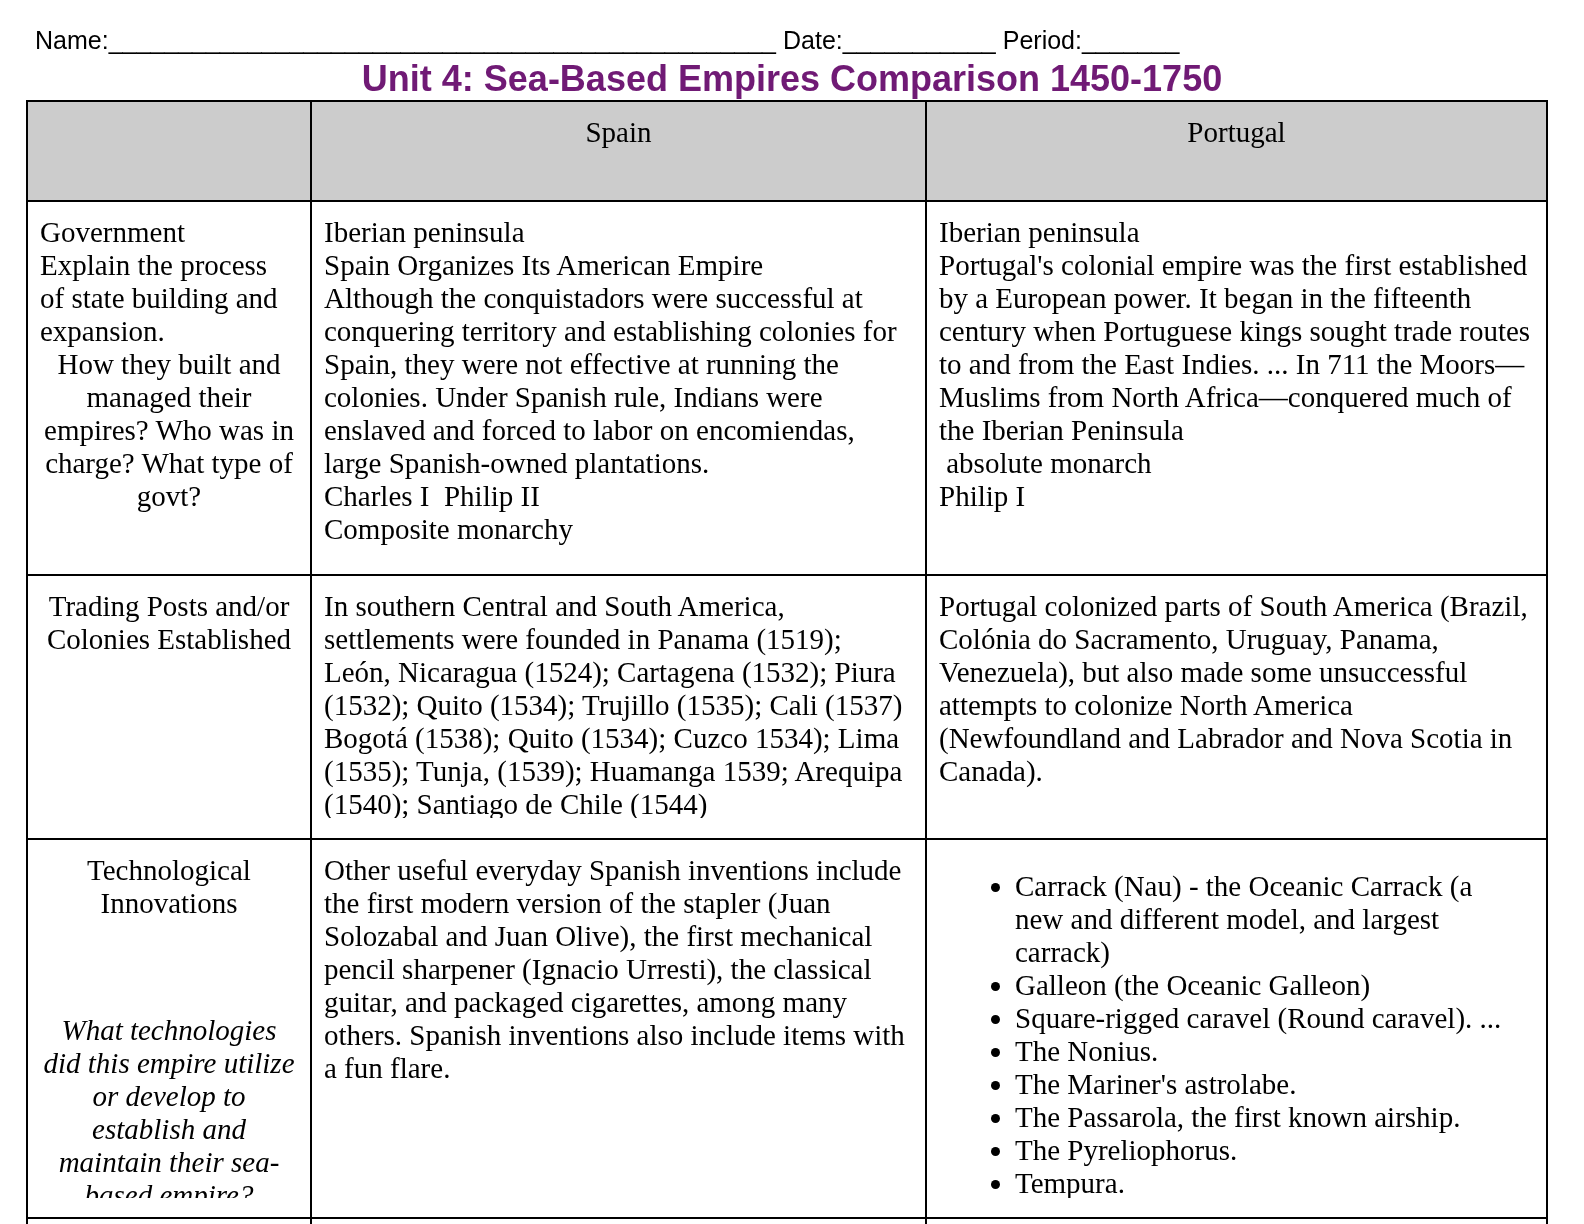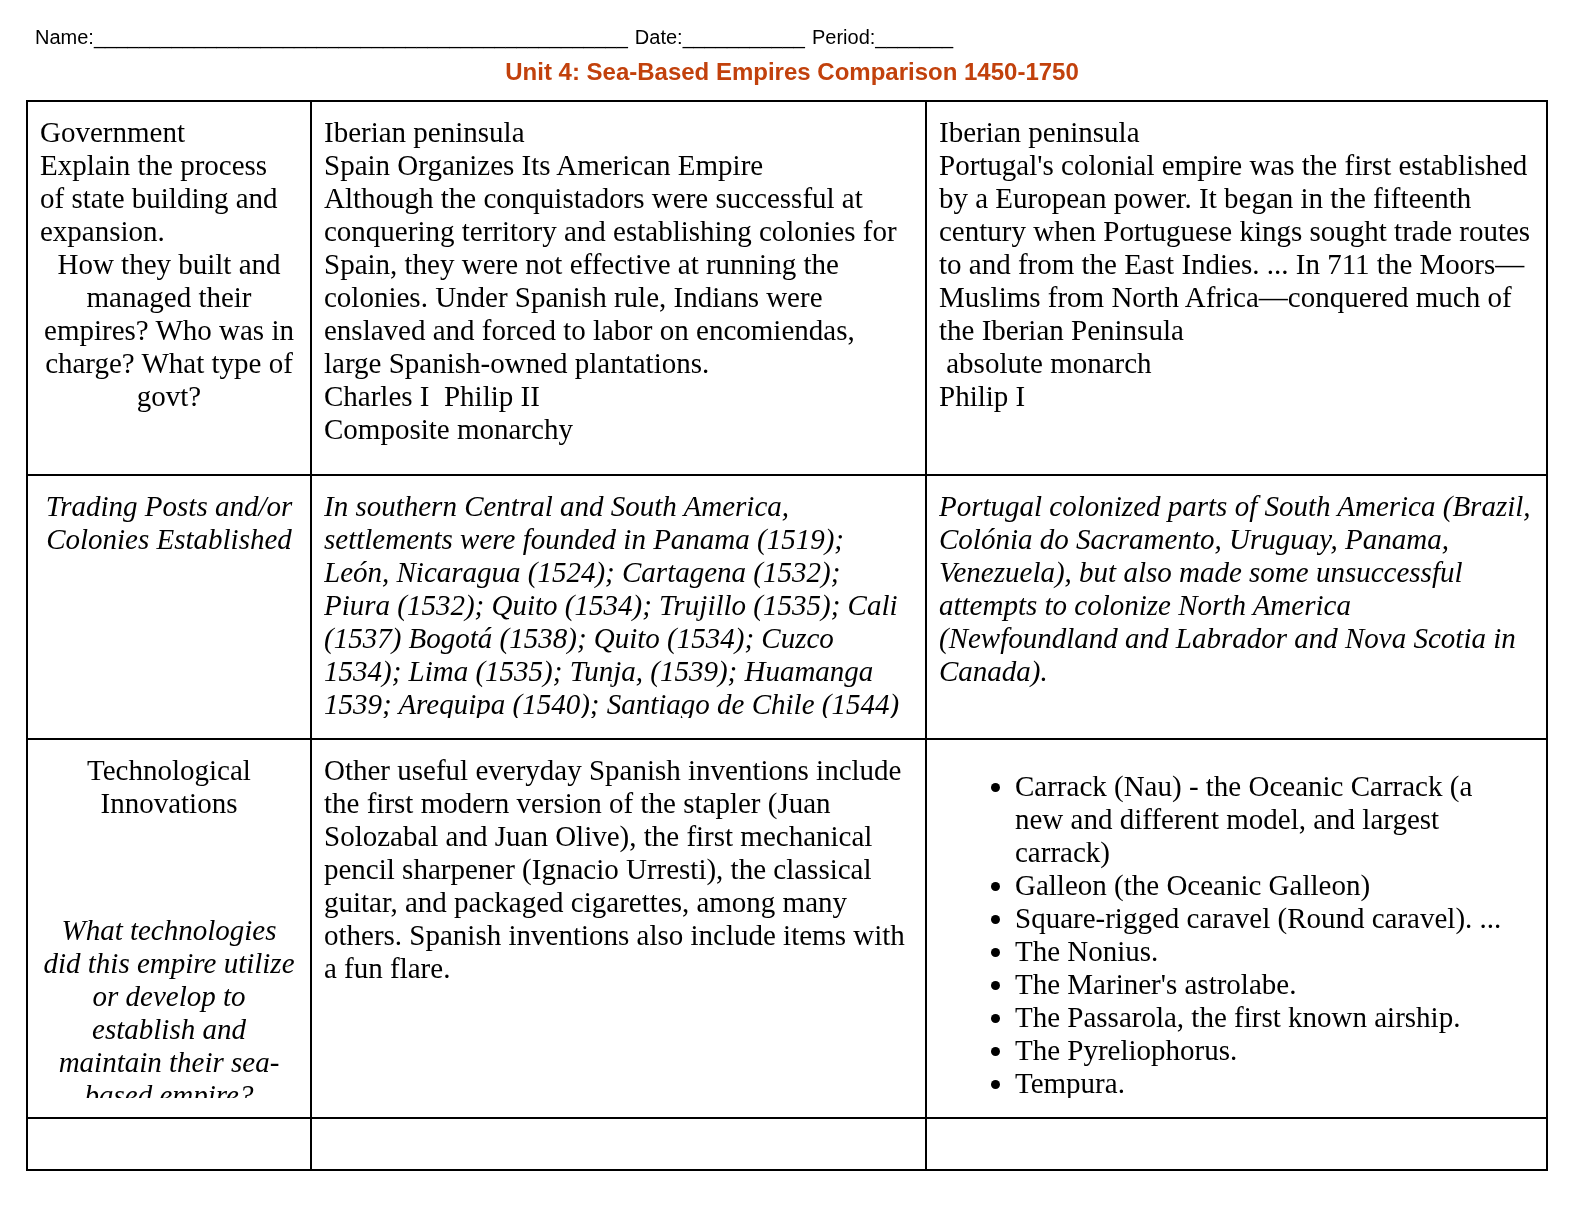--- a/index.html
+++ b/index.html
@@ -1,49 +1,49 @@
 <!DOCTYPE html>
 <html><head>
 <meta charset="utf-8">
 <style>
   html,body{margin:0;padding:0;background:#ffffff;}
   .page{position:relative;width:1584px;height:1224px;background:#ffffff;color:#000000;overflow:hidden;}
 
   .topline{
     position:absolute;left:35px;top:26px;
     font-family:"Liberation Sans","DejaVu Sans",sans-serif;
-    font-size:20px;white-space:pre;color:#000;
+    font-size:25px;white-space:pre;color:#000;
   }
   .topline .gap{display:inline-block;width:7px;}
 
   .doc-title{
     position:absolute;left:0;top:58px;width:100%;
-    text-align:center;font-weight:bold;font-size:24px;
-    font-family:"Liberation Sans","DejaVu Sans",sans-serif;color:#c2410c;
+    text-align:center;font-weight:bold;font-size:36px;
+    font-family:"Liberation Sans","DejaVu Sans",sans-serif;color:#701a75;
   }
 
   table.cmp{
     position:absolute;left:26px;top:100px;width:1520px;
     border-collapse:collapse;table-layout:fixed;
     font-family:"Liberation Serif","DejaVu Serif",serif;
     font-size:29px;line-height:33px;color:#000;
   }
   table.cmp td{
     border:2px solid #000;vertical-align:top;
     padding:14px 12px 0 12px;overflow:hidden;
   }
   tr.hdr td{background:#cccccc;text-align:center;height:84px;}
   tr.r-gov td{height:358px;}
   tr.r-trade td{height:248px;}
   tr.r-tech td{height:363px;}
   tr.r-econ td{height:50px;vertical-align:middle;padding-top:0;padding-bottom:0;}
 
   .cw{overflow:hidden;}
   .cw-gov{height:340px;}
-  .cw-trade{height:228px;font-style:italic;}
+  .cw-trade{height:228px;}
   .cw-tech{height:344px;}
 
   .para{white-space:pre-wrap;}
   .center{text-align:center;}
   .italic{font-style:italic;}
   .q-gap{margin-top:94px;}
 
   ul.bullets{margin:16px;padding-left:60px;list-style-type:disc;}
   ul.bullets li{margin:0;padding:0;}
 </style>
@@ -57,20 +57,25 @@
   <div class="doc-title">Unit 4: Sea-Based Empires Comparison 1450-1750</div>
 
   <table class="cmp">
     <colgroup>
       <col style="width:284px">
       <col style="width:615px">
       <col style="width:621px">
     </colgroup>
 
     <tbody>
+        <tr class="hdr">
+      <td></td>
+      <td>Spain</td>
+      <td>Portugal</td>
+    </tr>
 
     <tr class="r-gov">
       <td>
         <div class="cw cw-gov">
           <div class="para">Government</div>
           <div class="para">Explain the process of state building and expansion.</div>
           <div class="para center">How they built and managed their empires? Who was in charge? What type of govt?</div>
         </div>
       </td>
       <td>

